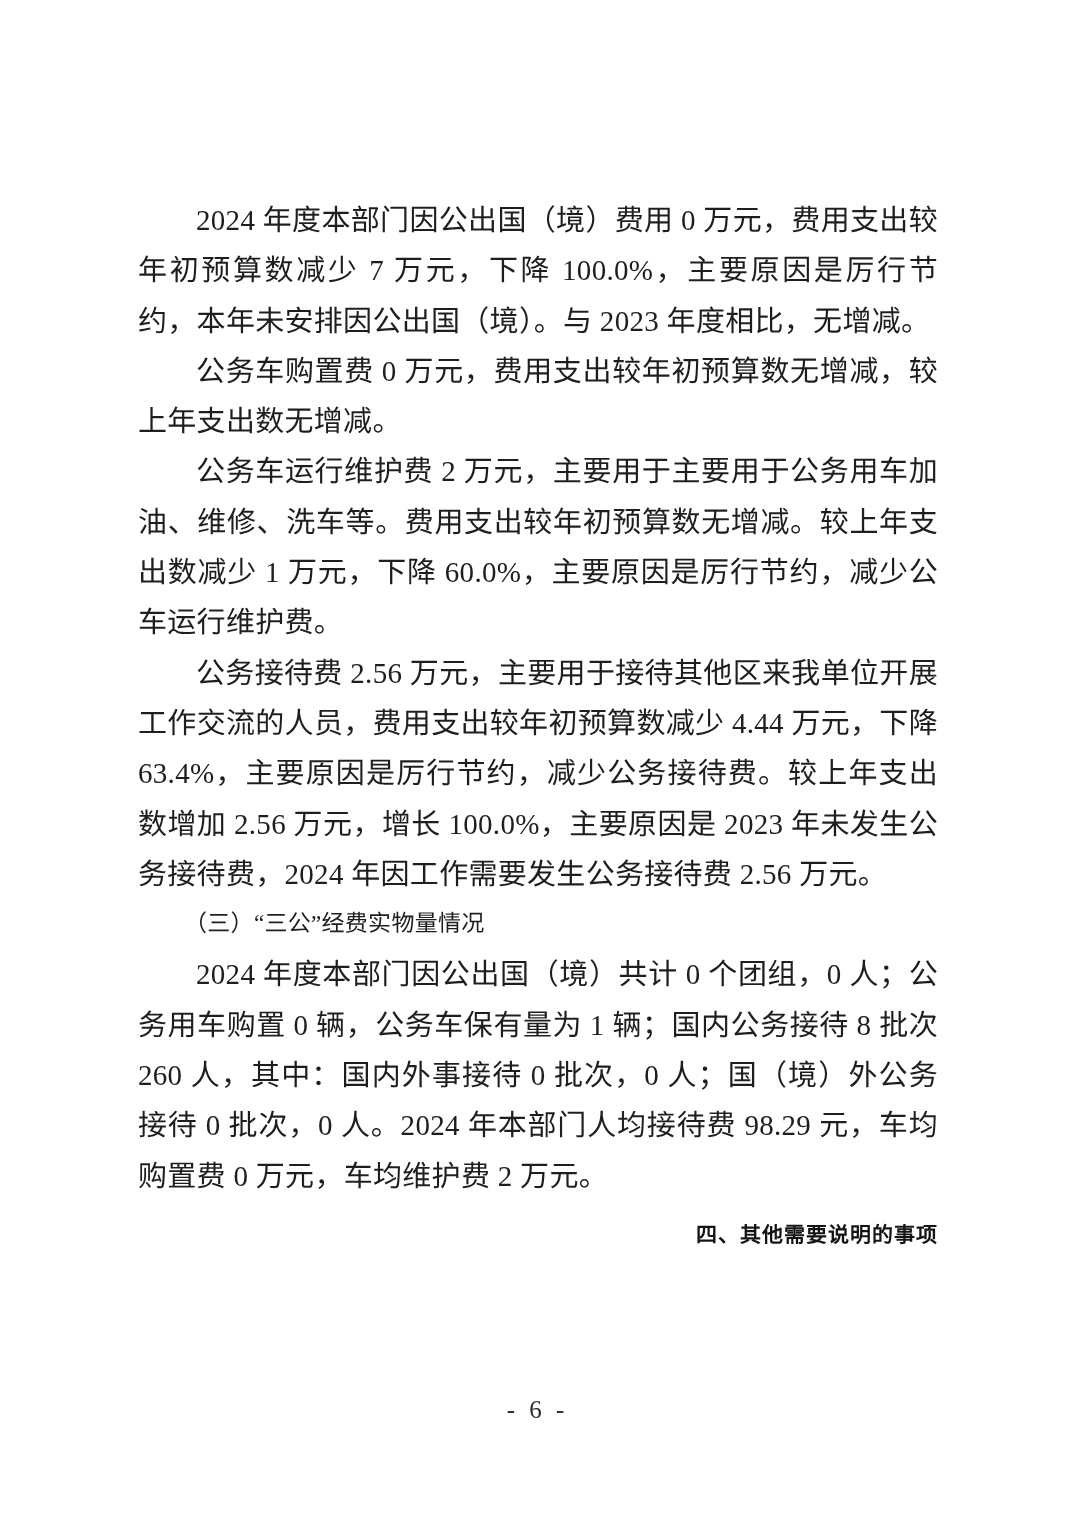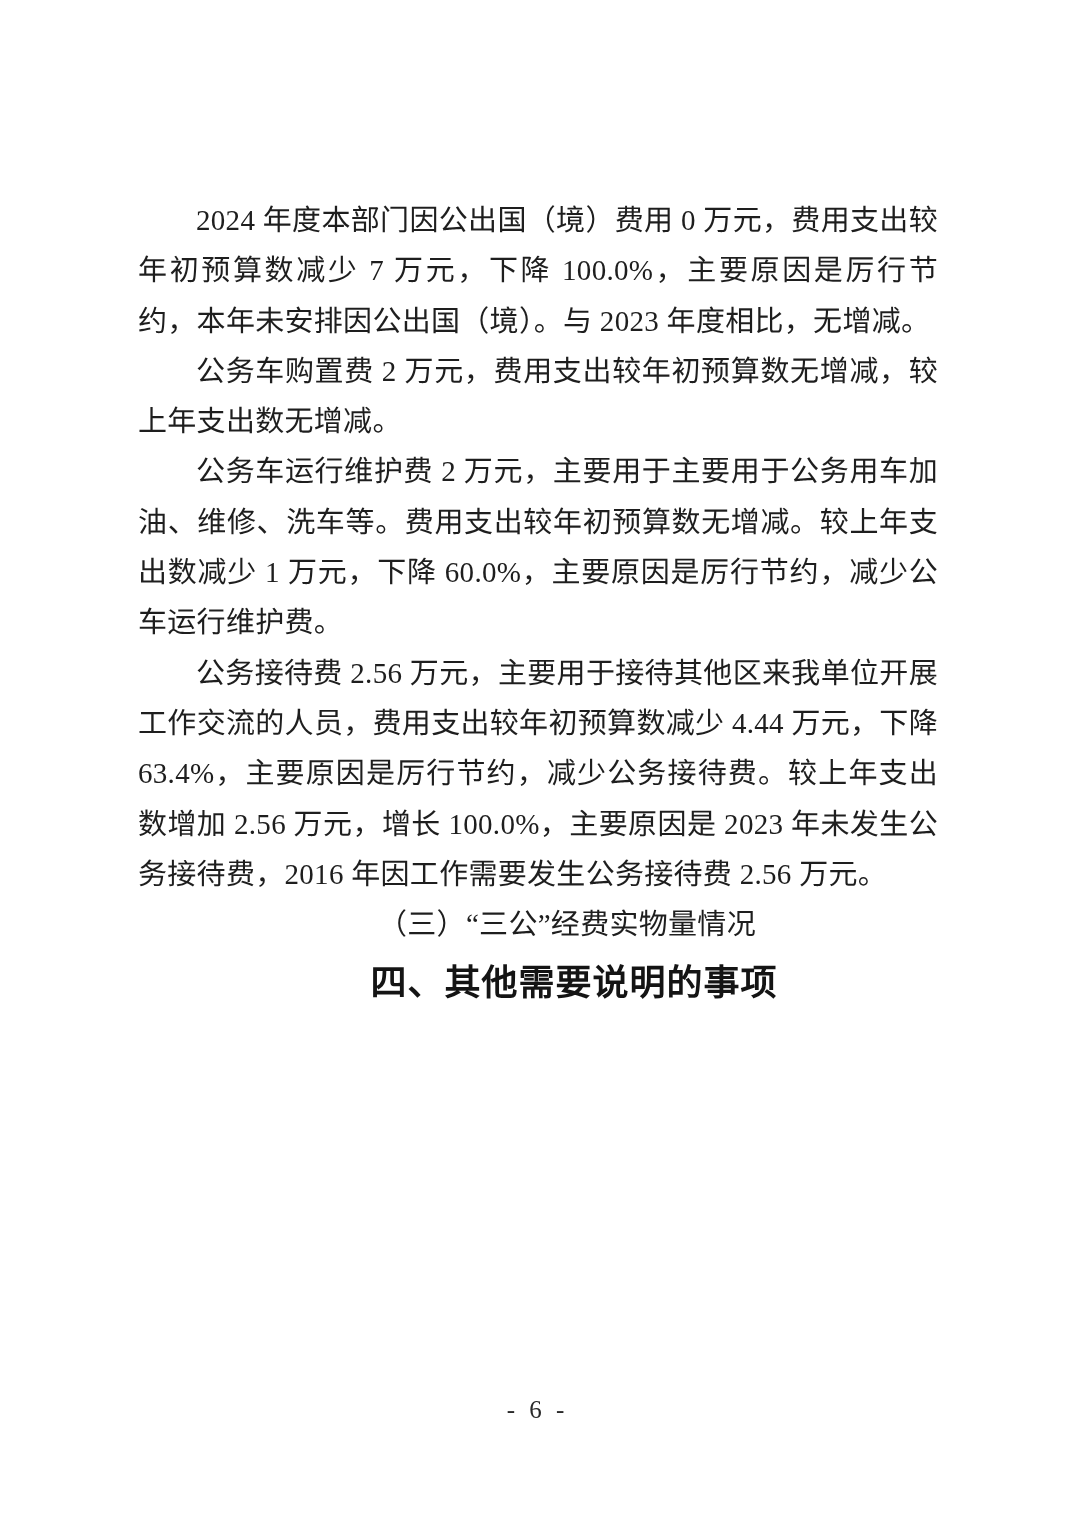--- a/index.html
+++ b/index.html
@@ -26,34 +26,34 @@
     margin: 0;
     font-size: 29px;
     line-height: 50.3px;
     text-align: justify;
     text-indent: 2em;
     font-weight: normal;
     letter-spacing: 0.3px;
   }
   .sub-heading {
     margin: 0;
-    font-size: 29px;
+    font-size: 23px;
     line-height: 50.3px;
-    text-align: center;
+    text-align: left;
     text-indent: 2em;
     font-weight: normal;
     letter-spacing: 0.3px;
   }
   .section-heading {
     margin: 9px 0 0 0;
     font-family: "Liberation Sans", sans-serif;
     font-weight: 700;
-    font-size: 36px;
+    font-size: 21px;
     line-height: 50.3px;
-    text-align: center;
+    text-align: right;
     text-indent: 2em;
     color: #141414;
     letter-spacing: 1px;
   }
   .page-footer {
     position: absolute;
     top: 1396px;
     left: 0;
     width: 100%;
     text-align: center;
@@ -63,23 +63,24 @@
     color: #2a2a2a;
     letter-spacing: 4px;
   }
 </style>
 </head>
 <body>
 
 <div class="page">
   <main class="content">
     <p class="para">2024 年度本部门因公出国（境）费用 0 万元，费用支出较年初预算数减少 7 万元，下降 100.0%，主要原因是厉行节约，本年未安排因公出国（境）。与 2023 年度相比，无增减。</p>
-    <p class="para">公务车购置费 2 万元，费用支出较年初预算数无增减，较上年支出数无增减。</p>
+    <p class="para">公务车购置费 0 万元，费用支出较年初预算数无增减，较上年支出数无增减。</p>
     <p class="para">公务车运行维护费 2 万元，主要用于主要用于公务用车加油、维修、洗车等。费用支出较年初预算数无增减。较上年支出数减少 1 万元，下降 60.0%，主要原因是厉行节约，减少公车运行维护费。</p>
-    <p class="para">公务接待费 2.56 万元，主要用于接待其他区来我单位开展工作交流的人员，费用支出较年初预算数减少 4.44 万元，下降 63.4%，主要原因是厉行节约，减少公务接待费。较上年支出数增加 2.56 万元，增长 100.0%，主要原因是 2023 年未发生公务接待费，2016 年因工作需要发生公务接待费 2.56 万元。</p>
+    <p class="para">公务接待费 2.56 万元，主要用于接待其他区来我单位开展工作交流的人员，费用支出较年初预算数减少 4.44 万元，下降 63.4%，主要原因是厉行节约，减少公务接待费。较上年支出数增加 2.56 万元，增长 100.0%，主要原因是 2023 年未发生公务接待费，2024 年因工作需要发生公务接待费 2.56 万元。</p>
     <h3 class="sub-heading">（三）“三公”经费实物量情况</h3>
+    <p class="para">2024 年度本部门因公出国（境）共计 0 个团组，0 人；公务用车购置 0 辆，公务车保有量为 1 辆；国内公务接待 8 批次 260 人，其中：国内外事接待 0 批次，0 人；国（境）外公务接待 0 批次，0 人。2024 年本部门人均接待费 98.29 元，车均购置费 0 万元，车均维护费 2 万元。</p>
     <h2 class="section-heading">四、其他需要说明的事项</h2>
   </main>
 
   <footer class="page-footer">
     <span class="page-number">- 6 -</span>
   </footer>
 </div>
 
 </body></html>

